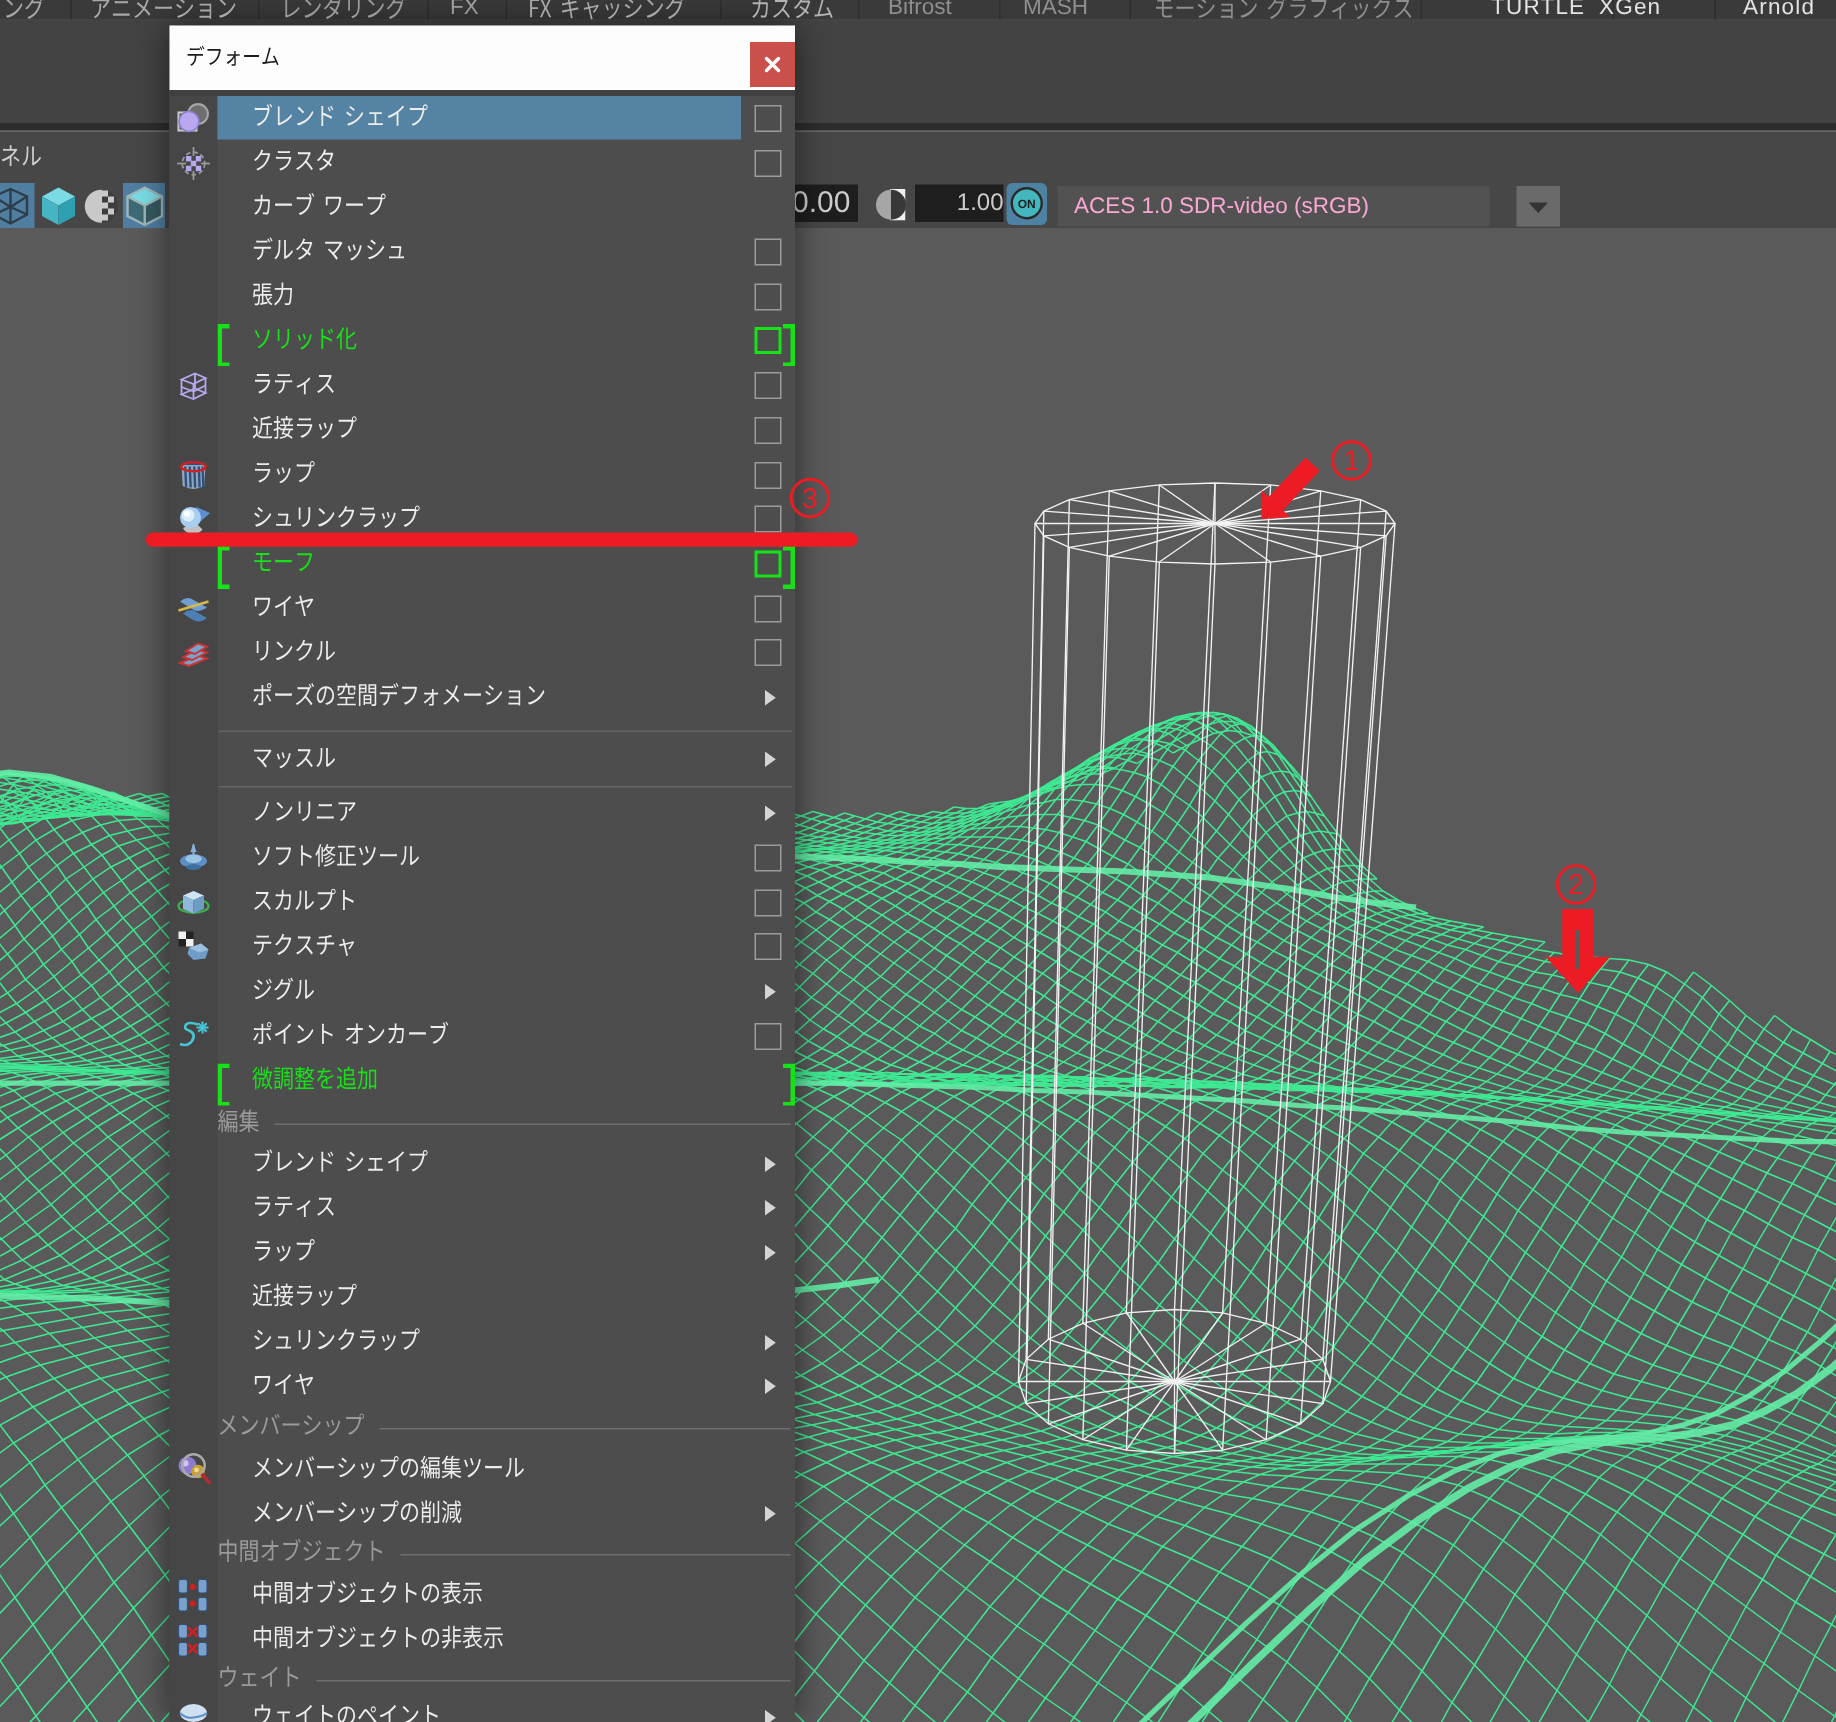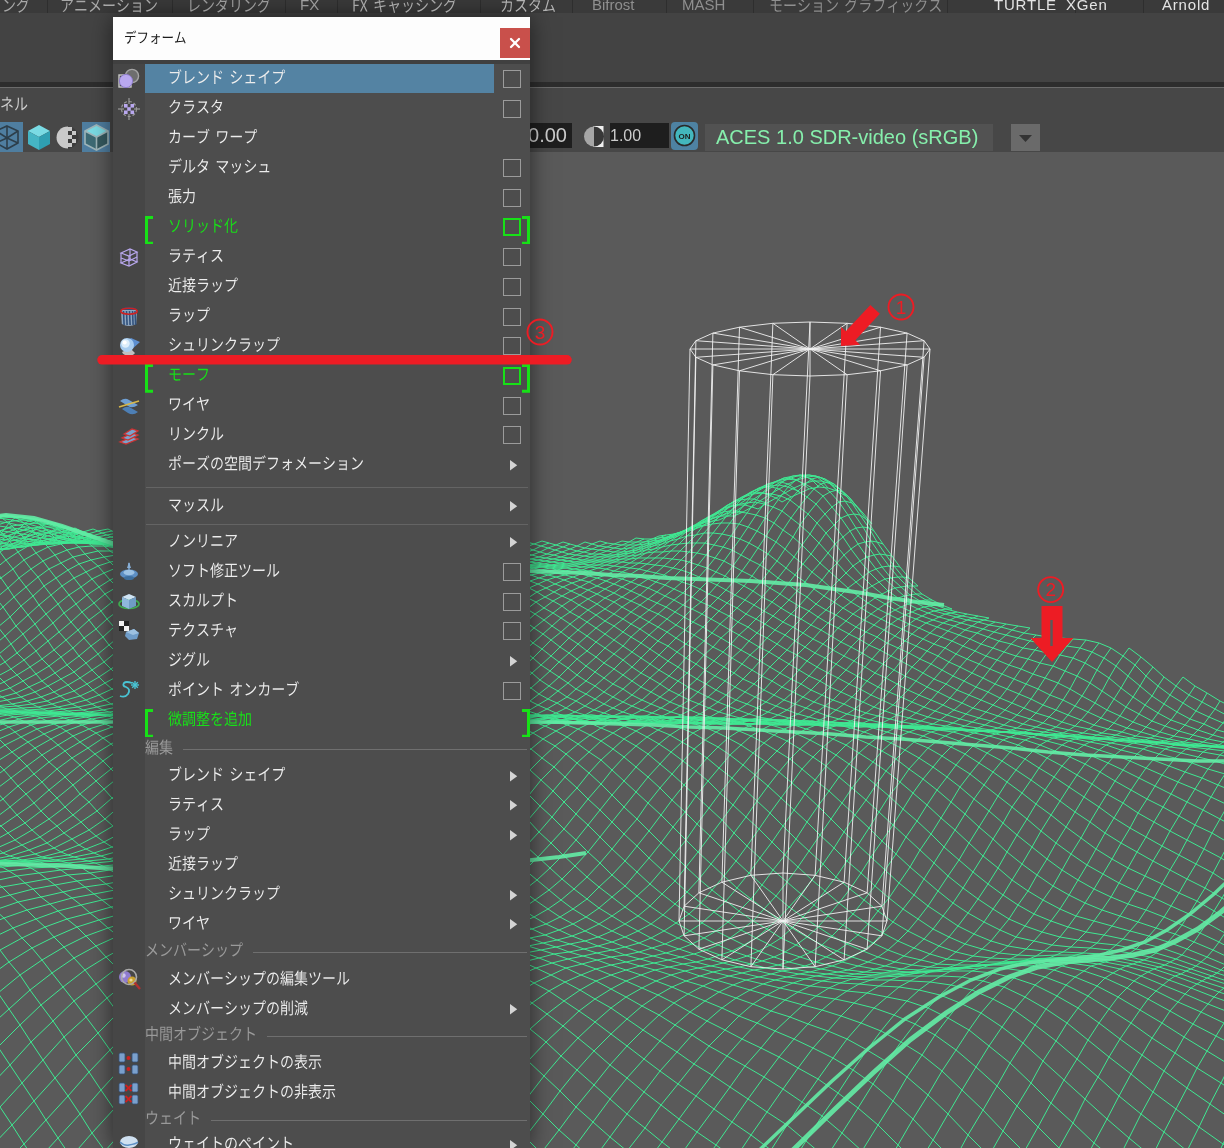--- a/index.html
+++ b/index.html
@@ -66,27 +66,27 @@
       <line x1="24" y1="7" x2="12.5" y2="13"></line>
       <line x1="12.5" y1="26" x2="12.5" y2="13"></line>
     </g>
   </svg>
 <div class="abs" style="left:495px;top:123px;width:77px;height:25px;background:#1e1e1e;color:#cccccc;font-size:20px;text-align:right;line-height:25px;padding-right:5px;box-sizing:border-box">0.00</div>
 <svg class="abs" style="left:584px;top:126px" width="20" height="21" viewBox="0 0 20 21">
     <rect x="9.5" y="0" width="10" height="21" fill="#f0f0f0"></rect>
     <path d="M10 0.5 A9.7 9.7 0 0 0 10 20.5 Z" fill="#a6a6a6"></path>
     <path d="M10 0.5 A9.7 9.7 0 0 1 10 20.5 Z" fill="#383838"></path>
   </svg>
-<div class="abs" style="left:610px;top:123px;width:59px;height:25px;background:#1e1e1e;color:#cccccc;font-size:16px;text-align:left;line-height:25px">1.00</div>
+<div class="abs" style="left:610px;top:123px;width:59px;height:25px;background:#1e1e1e;color:#cccccc;font-size:16px;text-align:right;line-height:25px">1.00</div>
 <div class="abs" style="left:671px;top:122px;width:27px;height:28px;background:#4e82a2;border-radius:4px"></div>
 <svg class="abs" style="left:673px;top:124px" width="23" height="23" viewBox="0 0 23 23">
     <circle cx="11.5" cy="11.5" r="10" fill="#43b7bd" stroke="#2a2a2a" stroke-width="1.6"></circle>
     <text x="11.5" y="14.8" font-size="8" font-weight="bold" fill="#1e1e1e" text-anchor="middle" font-family="Liberation Sans">ON</text>
   </svg>
-<div class="abs" style="left:705px;top:124px;width:288px;height:27px;background:#525252;color:#86efac;font-size:20px;line-height:27px;padding-left:11px;box-sizing:border-box">ACES 1.0 SDR-video (sRGB)</div>
+<div class="abs" style="left:705px;top:124px;width:288px;height:27px;background:#525252;color:#f9a8d4;font-size:15px;line-height:27px;padding-left:11px;box-sizing:border-box">ACES 1.0 SDR-video (sRGB)</div>
 <div class="abs" style="left:1011px;top:124px;width:29px;height:27px;background:#6a6a6a"></div>
 <svg class="abs" style="left:1011px;top:124px" width="29" height="27" viewBox="0 0 29 27">
     <polygon points="8,11 21,11 14.5,18" fill="#333"></polygon>
   </svg>
 <svg class="abs" style="left:0;top:152px" width="1224" height="996" viewBox="0 0 1224 996">
     <g fill="none" stroke="#3fe892" stroke-width="1">
       <polyline points="782,350 791,345 800,341 809,337 819,335 828,336 837,339 846,344 854,351 863,361 872,372"></polyline>
       <polyline points="758,357 767,351 776,346 785,341 794,336 803,332 813,329 822,329 831,332 840,337 849,345 857,355 866,367 874,379 883,392 892,404 900,415 909,426 918,434"></polyline>
       <polyline points="734,364 743,360 752,355 760,349 769,343 779,337 788,332 797,328 807,325 816,324 825,327 834,332 843,340 852,351 860,363 869,376 877,390 886,403 894,414 903,425 913,434 922,442 932,448 942,453 952,457"></polyline>
       <polyline points="1239,547 1252,553 1266,560 1280,567"></polyline>

